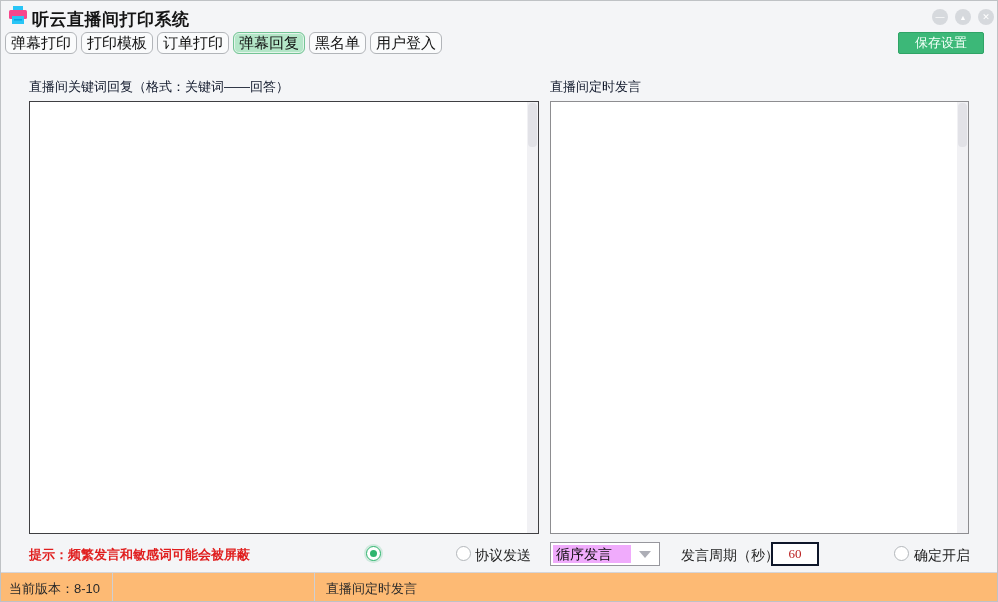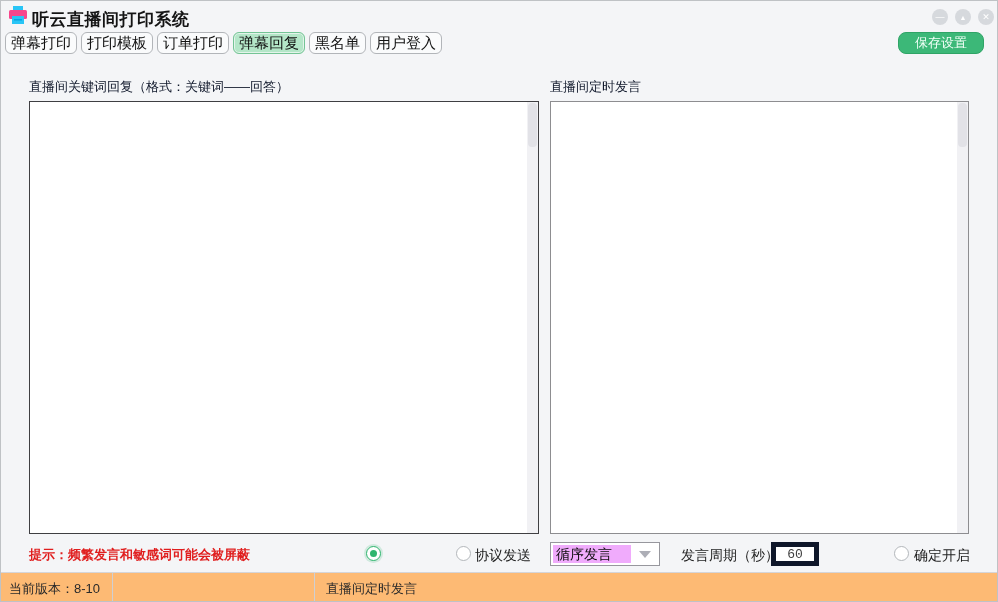--- a/index.html
+++ b/index.html
@@ -23,21 +23,21 @@
   
   .tabbar { position:absolute; left:4px; top:31px; display:flex; gap:4px; }
   .tab {
     height:22px; line-height:20px; padding:0 5px; font-size:15px;
     background:#fafbfc; border:1px solid #b2b5b9; border-radius:6px;
     color:#111; white-space:nowrap;
   }
   .tab.active { background:#b4e6c8; border-color:#74c495; box-shadow:0 0 0 1px #e3f4ea inset; }
   .save-btn {
     position:absolute; left:897px; top:31px; width:86px; height:22px;
-    background:#3cb878; border:1px solid #2fa466; border-radius:8px;
+    background:#3cb878; border:1px solid #2fa466; border-radius:2px;
     color:#f2fff8; font-size:13px; text-align:center; line-height:20px;
   }
   
   .panel-label { position:absolute; top:77px; font-size:13px; color:#0f172a; }
   .panel-label.lbl-left  { left:28px; }
   .panel-label.lbl-right { left:549px; }
   .ta-wrap { position:absolute; top:100px; background:#ffffff; }
   .ta-wrap.ta-left  { left:28px;  width:510px; height:433px; border:1px solid #3f3f42; }
   .ta-wrap.ta-right { left:549px; width:419px; height:433px; border:1px solid #8d8d90; }
   .ta-wrap textarea {
@@ -68,22 +68,22 @@
     background:#f0abfc; font-size:14px; line-height:18px; padding-left:3px; color:#0c0c0c;
   }
   .combo-arrow {
     position:absolute; right:8px; top:8px; width:0; height:0;
     border-left:6px solid transparent; border-right:6px solid transparent;
     border-top:7px solid #adaeb6;
   }
   .period-label { position:absolute; left:680px; top:546px; font-size:14px; color:#1d1d1d; }
   .period-input {
     position:absolute; left:770px; top:541px; width:48px; height:24px;
-    border:5px solid #0f172a; background:#ffffff; text-align:center;
-    font-family:Liberation Mono, monospace; font-size:13px; color:#404040; outline:none;
+    border:2px solid #0f172a; background:#ffffff; text-align:center;
+    font-family:Liberation Serif, serif; font-size:13px; color:#b91c1c; outline:none;
   }
   
   .statusbar {
     position:absolute; left:0; right:0; bottom:0; height:29px;
     border-top:1px solid #d5d5d8; background:#fdba74;
   }
   .status-text { position:absolute; top:7px; font-size:13px; color:#2a2a2a; }
   .status-sep { position:absolute; top:0; bottom:0; width:1px; background:#cfcfd2; }
   .st-version { left:8px; }
   .sep1 { left:111px; }

